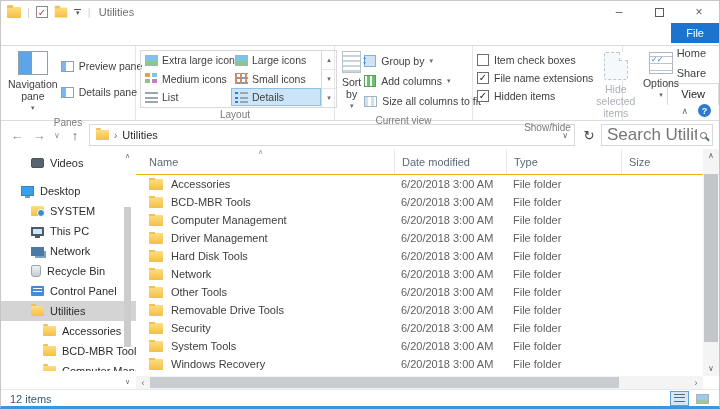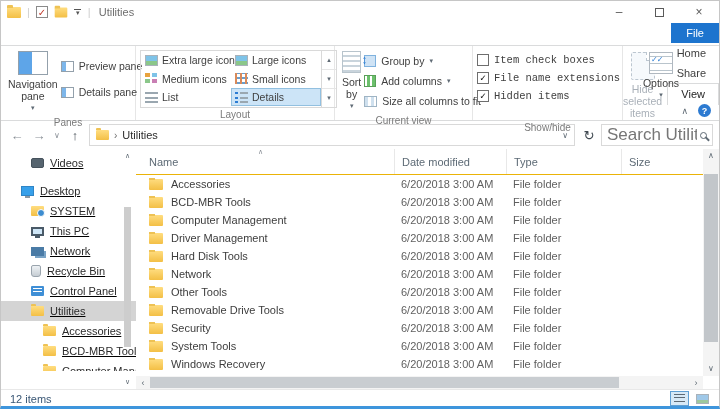--- a/index.html
+++ b/index.html
@@ -60,21 +60,21 @@
   .gal-strip { width:15px; border-left:1px solid #d9d9d9; display:flex; flex-direction:column; }
   .gal-strip span { flex:1; display:flex; align-items:center; justify-content:center; font-size:7px; color:#5f6a74; border-bottom:1px solid #e6e6e6; }
   .gal-strip span:last-child { border-bottom:none; }
 
   .ico-sort { width:19px; height:22px; border:1px solid #b8c4cc; background:repeating-linear-gradient(0deg,#c9d4dc 0 2px,#fff 2px 5px); position:relative; }
   .ico-sort::after { content:"↕"; position:absolute; right:-7px; top:2px; color:#2b7cd3; font-size:12px; font-weight:bold; }
   .ico-groupby { width:12px; height:12px; background:#cfe3f5; border:1px solid #7fb2de; }
   .ico-addcol { width:12px; height:12px; border:1px solid #58a058; background:linear-gradient(90deg,#fff 0 2px,#6cc06c 2px 5px,#fff 5px 7px,#6cc06c 7px 10px,#fff 10px); }
   .ico-sizefit { width:13px; height:11px; border:1px solid #9fb4c4; background:repeating-linear-gradient(90deg,#cfe0ee 0 3px,#fff 3px 6px); }
 
-  .cb-col { display:flex; flex-direction:column; justify-content:flex-start; gap:1px; padding-top:2px;font-family:Liberation Mono, monospace; }
+  .cb-col { display:flex; flex-direction:column; justify-content:flex-start; gap:1px; padding-top:2px; }
   .cb-row { display:flex; align-items:center; gap:5px; font-size:10.5px; color:#3f3f3f; height:17px; white-space:nowrap; }
   .cb { width:12px; height:12px; border:1px solid #6e6e6e; background:#fff; flex:none; display:flex; align-items:center; justify-content:center; font-size:10px; color:#222; }
   .cb.checked::after { content:"✓"; }
   .btn-disabled { color:#a9b0b8; }
   .ico-hidesel { width:24px; height:28px; border:1px dashed #bcc6d0; background:#f6f9fc; border-radius:2px; position:relative; }
   .ico-hidesel::after { content:""; position:absolute; right:-1px; top:-1px; width:8px; height:8px; background:#fff; border-left:1px dashed #bcc6d0; border-bottom:1px dashed #bcc6d0; }
   .ico-options { width:24px; height:22px; border:1px solid #b0b8c0; background:repeating-linear-gradient(180deg,#fff 0 3px,#b9c4cc 3px 4px,#fff 4px 7px); position:relative; }
   .ico-options::before { content:"✓✓"; position:absolute; left:1px; top:1px; color:#2b7cd3; font-size:8px; letter-spacing:-1px; }
 
   
@@ -88,21 +88,21 @@
   .addr-caret { margin-left:auto; font-size:8px; color:#5f6a74; }
   .refresh { width:20px; text-align:center; font-size:13px; color:#414a52; }
   .search-box { width:112px; height:22px; border:1px solid #d9d9d9; display:flex; align-items:center; padding:0 5px; gap:3px; }
   .search-input { border:none; outline:none; flex:1; min-width:0; font-size:17px; color:#444; font-family:inherit; background:transparent; }
   .search-input::placeholder { color:#767676; }
   .mag { width:7px; height:7px; border:1.5px solid #5f6a74; border-radius:50%; position:relative; flex:none; }
   .mag::after { content:""; position:absolute; width:5px; height:1.5px; background:#5f6a74; transform:rotate(45deg); right:-4px; bottom:-2px; }
 
   
   .main { position:relative; height:240px; background:#fff; }
-  .sidebar { position:absolute; left:0; top:0; width:135px; bottom:18px; overflow:hidden; padding-top:4px;text-decoration:underline; }
+  .sidebar { position:absolute; left:0; top:0; width:135px; bottom:18px; overflow:hidden; padding-top:4px; }
   .side-item { height:20px; display:flex; align-items:center; gap:6px; font-size:11px; color:#2b2b2b; white-space:nowrap; overflow:hidden; }
   .side-item.selected { background:#d4d4d4; }
   .lvl1 { padding-left:20px; } .lvl2 { padding-left:30px; } .lvl3 { padding-left:42px; }
   .gap-after { margin-bottom:8px; }
   .si-ico { flex:none; }
   .ico-videos { width:13px; height:10px; background:#56646f; border-radius:2px; border:1px solid #46525c; }
   .ico-desktop { width:13px; height:10px; background:#37a0ea; border:1px solid #2f85c6; position:relative; }
   .ico-desktop::after { content:""; position:absolute; left:3px; bottom:-3px; width:5px; height:2px; background:#8a97a3; }
   .ico-user-folder { width:13px; height:10px; background:linear-gradient(180deg,#ffdd80,#f3bf45); border-radius:1px; position:relative; }
   .ico-user-folder::after { content:""; position:absolute; right:-1px; bottom:-1px; width:6px; height:6px; border-radius:50%; background:#3c8cd0; border:1px solid #fff; }

